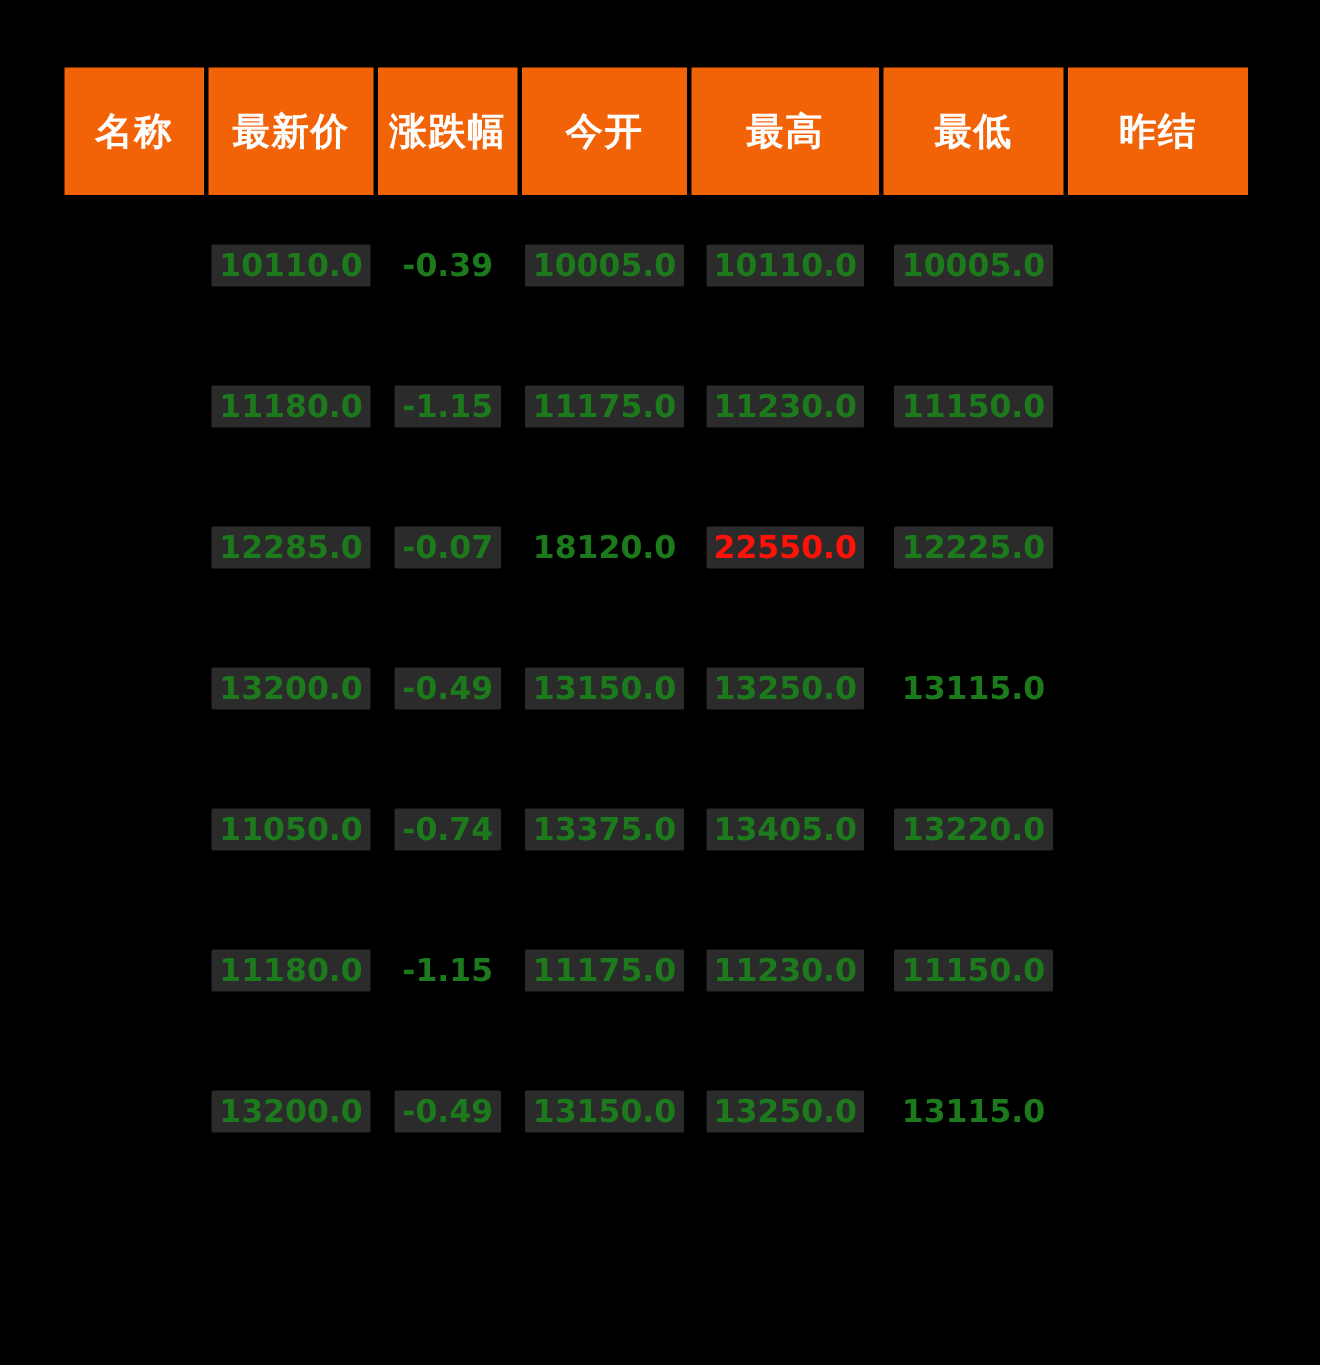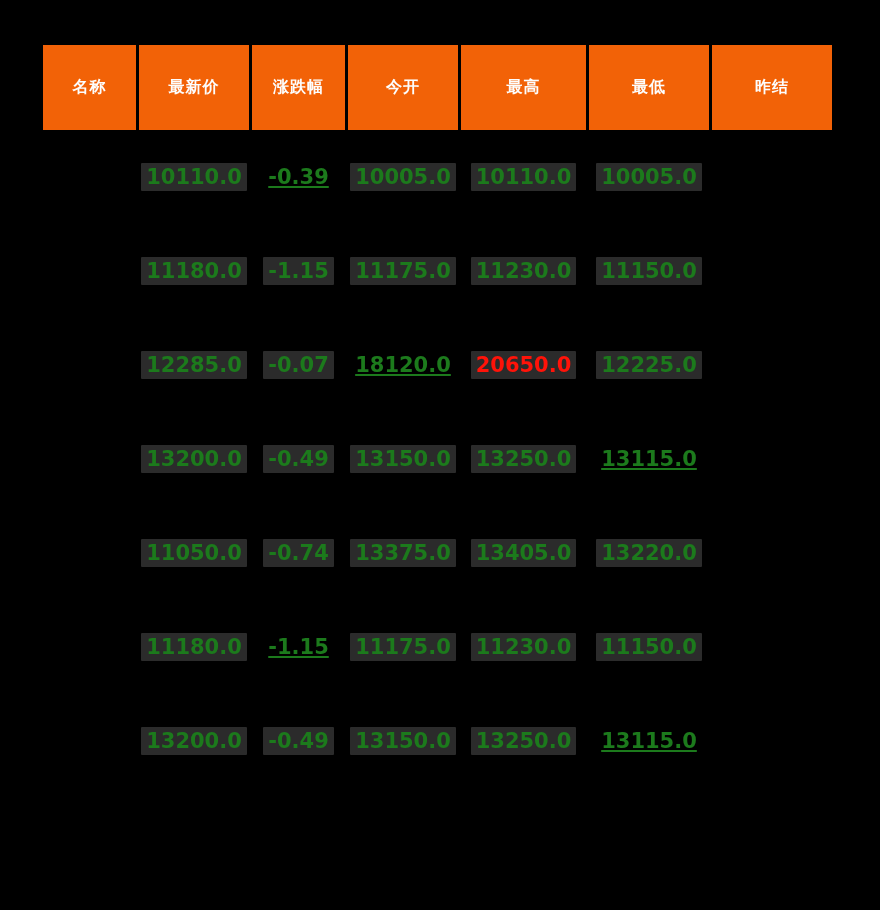--- a/index.html
+++ b/index.html
@@ -19,21 +19,21 @@
     border-spacing:3px 0;
     table-layout:fixed;
   }
 
   
   thead th{
     background:#f26207;
     color:#fdfdfd;
     font-family:"DejaVu Serif","Liberation Serif",serif;
     font-weight:700;
-    font-size:16px;
+    font-size:25px;
     height:85px;
     padding:0;
     text-align:center;
     vertical-align:middle;
     letter-spacing:1px;
     border:0;
     box-shadow:0 3px 0 #000;
   }
 
   
@@ -64,21 +64,21 @@
     display:inline-block;
     padding:2px 5px;
     border-radius:1px;
     line-height:1.15;
     text-align:right;
   }
   .val.up{color:#ff1309;}
   .val.down{color:#1c7a1c;}
   .val.flat{color:#1c7a1c;}
   .val.ghost{background:#2b2b2b;}
-  .val.plain{background:transparent;text-decoration:underline;}
+  .val.plain{background:transparent;}
   .val.empty{color:transparent;}
 </style>
 </head>
 <body>
 
 <div id="app">
 
   <table class="quote-table">
     <colgroup>
       <col class="c-name">
@@ -117,21 +117,21 @@
           <td><span class="val down ghost">11175.0</span></td>
           <td><span class="val down ghost">11230.0</span></td>
           <td><span class="val down ghost">11150.0</span></td>
           <td><span class="val flat plain empty"></span></td>
         </tr>
         <tr>
           <td class="name-cell"><span class="val flat plain empty"></span></td>
           <td><span class="val down ghost">12285.0</span></td>
           <td><span class="val down ghost">-0.07</span></td>
           <td><span class="val down plain">18120.0</span></td>
-          <td><span class="val up ghost">20650.0</span></td>
+          <td><span class="val up ghost">22550.0</span></td>
           <td><span class="val down ghost">12225.0</span></td>
           <td><span class="val flat plain empty"></span></td>
         </tr>
         <tr>
           <td class="name-cell"><span class="val flat plain empty"></span></td>
           <td><span class="val down ghost">13200.0</span></td>
           <td><span class="val down ghost">-0.49</span></td>
           <td><span class="val down ghost">13150.0</span></td>
           <td><span class="val down ghost">13250.0</span></td>
           <td><span class="val down plain">13115.0</span></td>

